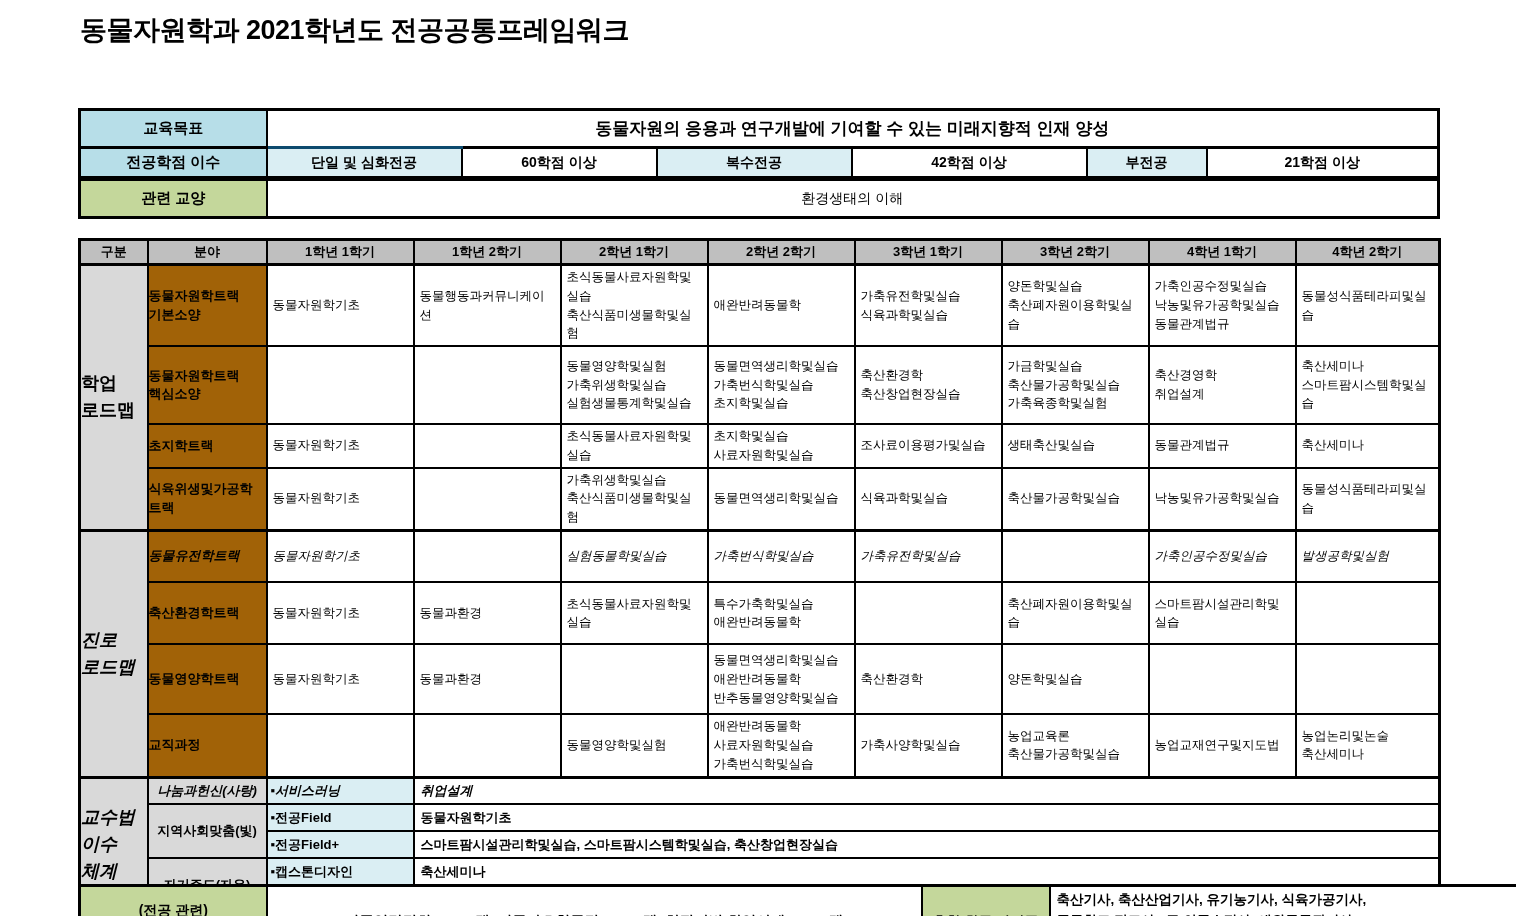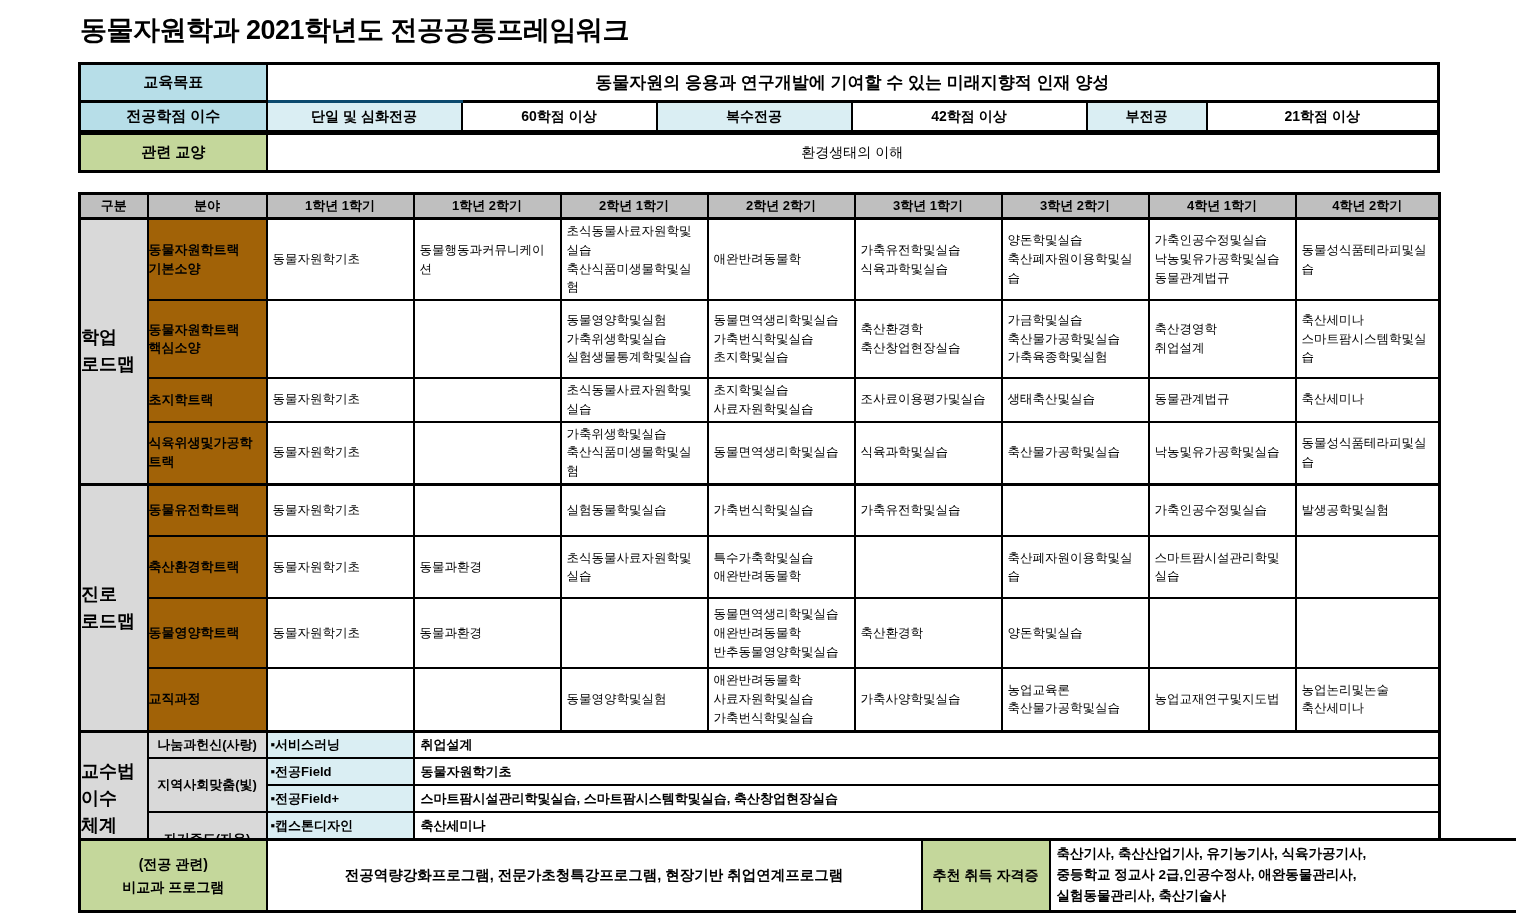--- a/index.html
+++ b/index.html
@@ -2,21 +2,21 @@
 <html><head>
 <meta charset="utf-8">
 <style>
   html,body{margin:0;padding:0;}
   body{
     width:1516px;height:916px;position:relative;background:#ffffff;color:#000;
     font-family:"Liberation Sans","DejaVu Sans",sans-serif;
   }
   .title{position:absolute;left:80px;top:12px;font-size:27px;font-weight:bold;letter-spacing:-0.5px;}
   table{border-collapse:collapse;table-layout:fixed;position:absolute;left:78px;}
-  .tbl{border:3px solid #000;}
+  .tbl{border:3px solid #000;margin-top:46px;}
   td{border:2px solid #000;vertical-align:middle;overflow:hidden;padding:0;}
   .teal{background:#b7dee8;}
   .lblue{background:#daeef3;}
   .green{background:#c4d79b;}
   .lab{font-weight:bold;font-size:15px;text-align:center;}
   .goal{font-weight:bold;font-size:17px;text-align:center;background:#fff;}
   .cred{font-weight:bold;font-size:14px;text-align:center;}
   .lib{font-weight:normal;font-size:14px;text-align:center;}
   .pre{white-space:pre-line;}
   #t-top{top:62px;width:1362px;}
@@ -25,21 +25,21 @@
   #t-bot{top:838px;width:1476px;}
   .hdr td{background:#bfbfbf;font-weight:bold;font-size:13px;text-align:center;border-bottom:3px solid #000;}
   .sec{background:#d9d9d9;font-weight:bold;font-size:18px;text-align:left;white-space:pre-line;line-height:1.5;}
   .fld{background:#a16207;font-weight:bold;font-size:13px;text-align:left;white-space:pre-line;line-height:1.4;}
   .crs{font-size:12.5px;text-align:left;padding:2px 5px;white-space:pre-line;line-height:1.5;background:#fff;}
   .cat{background:#d9d9d9;font-weight:bold;font-size:13px;text-align:center;}
   .mth{background:#daeef3;font-weight:bold;font-size:13px;text-align:left;padding-left:3px;}
   .pcon{background:#fff;font-weight:bold;font-size:13px;text-align:left;padding-left:6px;}
   .prog{font-weight:bold;font-size:14.5px;text-align:center;background:#fff;}
   .certs{font-weight:bold;font-size:13.5px;text-align:left;padding:2px 6px;white-space:pre-line;line-height:1.55;background:#fff;}
-  tr.thick td{border-top:3px solid #000;}
+  tr.thick td{border-top:3px solid #000;font-style:italic;}
   .h38{height:38px}.h30{height:30px}.h25{height:25px}
   .h64{height:64px}.h78{height:78px}.h42{height:42px}.h44{height:44px}
   .h52{height:52px}.h62{height:62px}.h70{height:70px}
   .h27{height:27px}.h72{height:72px}
 </style>
 </head>
 <body>
 
 <div class="title">동물자원학과 2021학년도 전공공통프레임워크</div>
 

